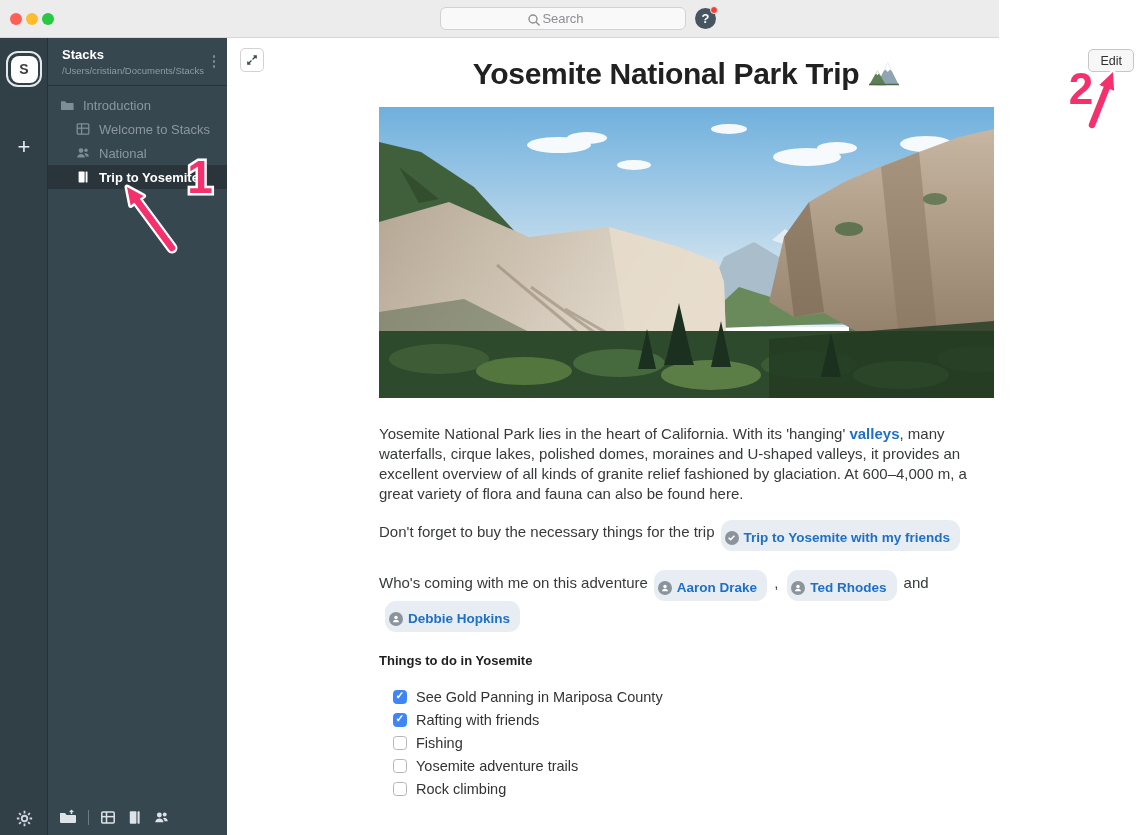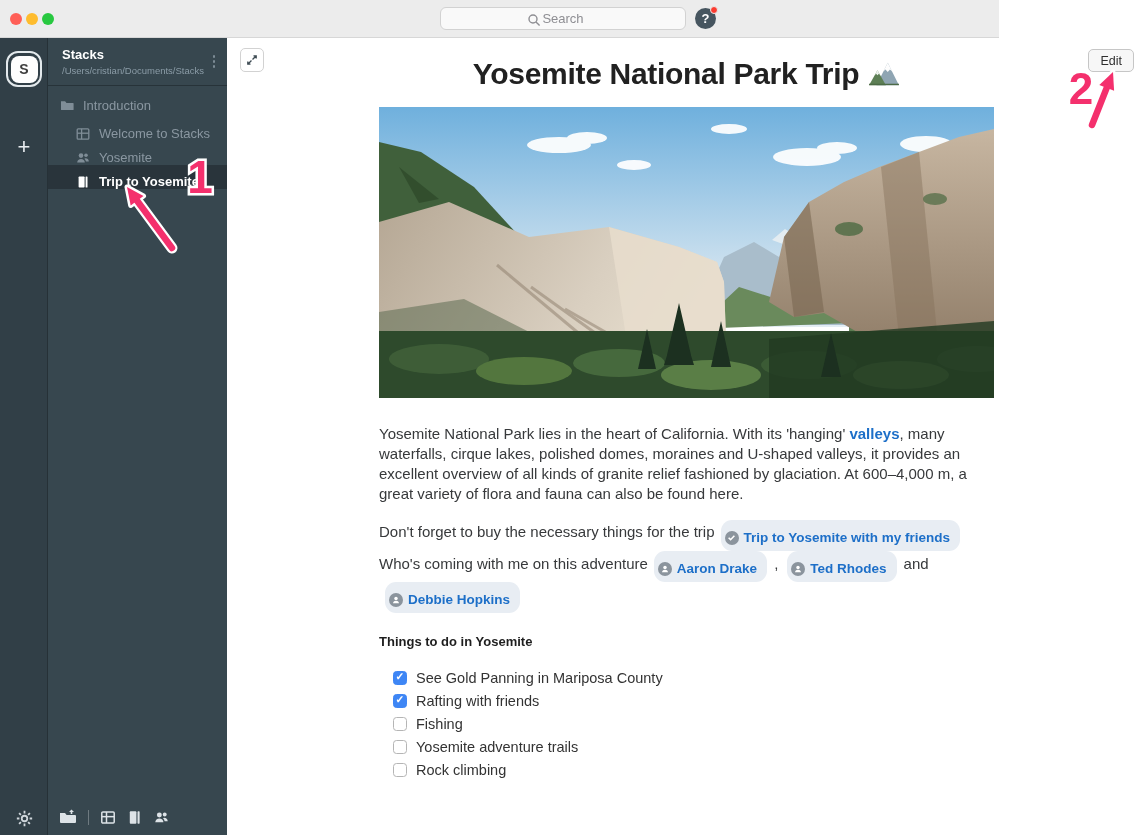--- a/index.html
+++ b/index.html
@@ -51,21 +51,21 @@
   .panel-path { color:#8b9ca7; font-size:9.5px; margin-top:3px; white-space:nowrap; }
   .ellipsis { position:absolute; right:9px; top:14px; display:flex; flex-direction:column;
               gap:2.5px; padding:3px; cursor:pointer; }
   .ellipsis i { width:2.5px; height:2.5px; border-radius:50%; background:#7d8b95; }
 
   .items { padding-top:7px; }
   .item { height:24px; display:flex; align-items:center; gap:9px; font-size:13px;
           color:#8a97a1; cursor:pointer; }
   .item .ic { display:flex; width:15px; justify-content:center; color:#7f8d97; }
   .item.lv0 { padding-left:11px; }
-  .item.lv1 { padding-left:27px;align-items:flex-end; }
+  .item.lv1 { padding-left:27px; }
   .item.selected { background:var(--sidebar_selected,#29343b); color:#fff; font-weight:bold; }
   .item.selected .ic { color:#fff; }
 
   .panel-footer { position:absolute; left:0; right:0; bottom:0; height:36px;
                   display:flex; align-items:center; gap:11px; padding-left:11px;
                   color:#dde3e7; }
   .panel-footer .fic { display:flex; cursor:pointer; color:#dde3e7; }
   .v-div { width:1px; height:15px; background:rgba(255,255,255,.28); }
 
   
@@ -81,21 +81,21 @@
   .doc-title { position:absolute; left:0; right:0; top:19px; text-align:center;
                font-size:30px; font-weight:700; color:#212121; letter-spacing:-.3px;
                white-space:nowrap; }
   .doc-title svg { vertical-align:-3px; margin-left:8px; }
   .doc { position:absolute; left:152px; top:69px; width:615px; }
   .photo { width:615px; height:291px; display:block; }
   .para { margin-top:26px; font-size:15px; line-height:20px; color:#37393b; }
   .link { color:var(--link,#1d6fc8); font-weight:700; text-decoration:none; cursor:pointer; }
   .line { font-size:15px; color:#37393b; line-height:23px; }
   .line.tagline { margin-top:16px; }
-  .line.people { }
+  .line.people { margin-top:19px; }
   .pill { display:inline-flex; align-items:center; gap:5px; background:#e8edf3;
           border-radius:11px; padding:6px 10px 2px 4px; font-size:13.5px;
           font-weight:700; color:var(--link,#1d6fc8); vertical-align:-5px;
           margin-left:6px; cursor:pointer; white-space:nowrap; }
   .pill-ic { width:14px; height:14px; border-radius:50%; background:#8b949d;
              display:flex; align-items:center; justify-content:center; flex:none; }
   .sep { margin:0 3px 0 7px; }
   .h2 { margin-top:21px; font-size:13px; font-weight:700; color:#1e1e1e; }
   .todo { margin-top:17px; padding-left:14px; }
   .todo-row { display:flex; align-items:center; gap:9px; height:23px;
@@ -184,21 +184,21 @@
         </div>
         <div class="item lv1">
           <span class="ic">
             <svg width="14" height="14" viewBox="0 0 14 14" fill="currentColor">
                 <circle cx="5" cy="4.6" r="2.3"></circle>
                 <path d="M1.2 11.4c0-2.2 1.7-3.5 3.8-3.5s3.8 1.3 3.8 3.5z"></path>
                 <circle cx="10" cy="4.2" r="1.8"></circle>
                 <path d="M9.4 7.3c1.9 0 3.4 1.2 3.4 3.1H9.9a4.6 4.6 0 0 0-1.5-2.7z"></path>
               </svg>
           </span>
-          <span>Yosemite</span>
+          <span>National</span>
         </div>
         <div class="item lv1 selected">
           <span class="ic">
             <svg width="14" height="14" viewBox="0 0 14 14" fill="currentColor">
                 <rect x="2.6" y="1.4" width="6" height="11.2" rx="0.8"></rect>
                 <rect x="9.6" y="1.4" width="1.9" height="11.2" rx="0.6"></rect>
               </svg>
           </span>
           <span>Trip to Yosemite</span>
         </div>

